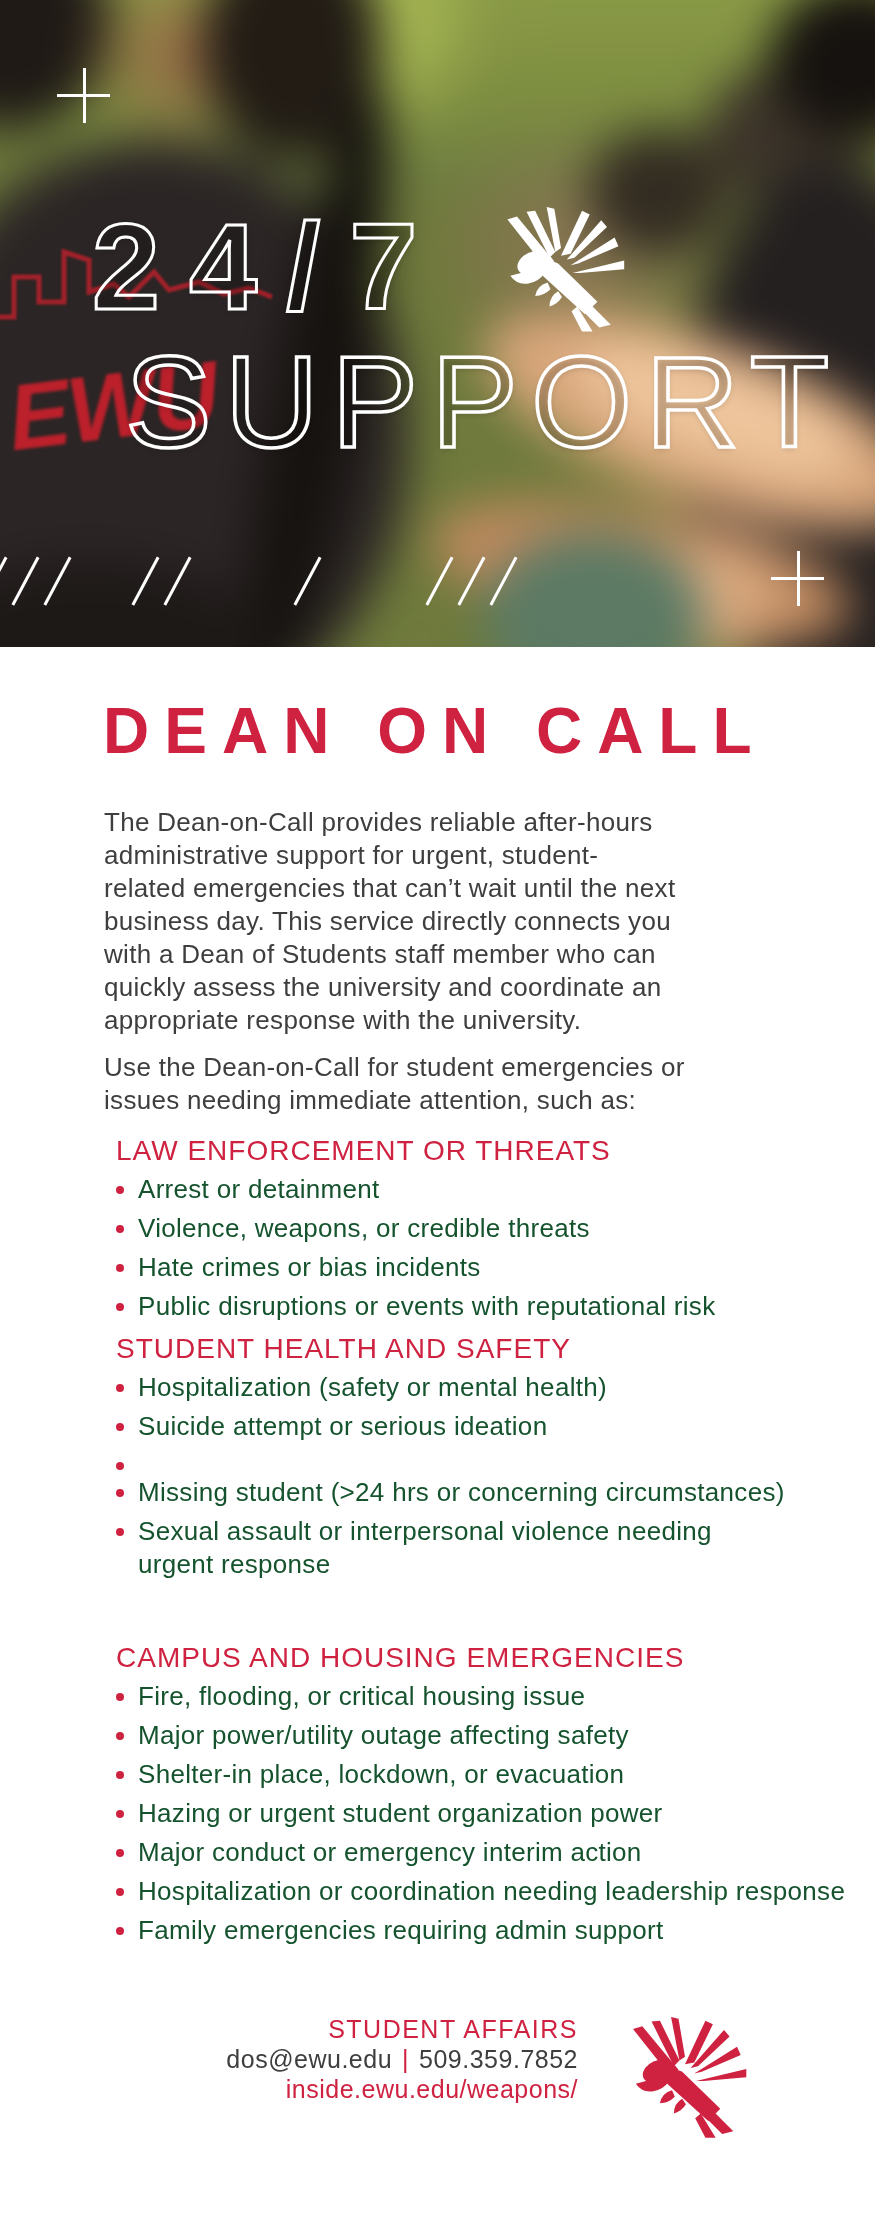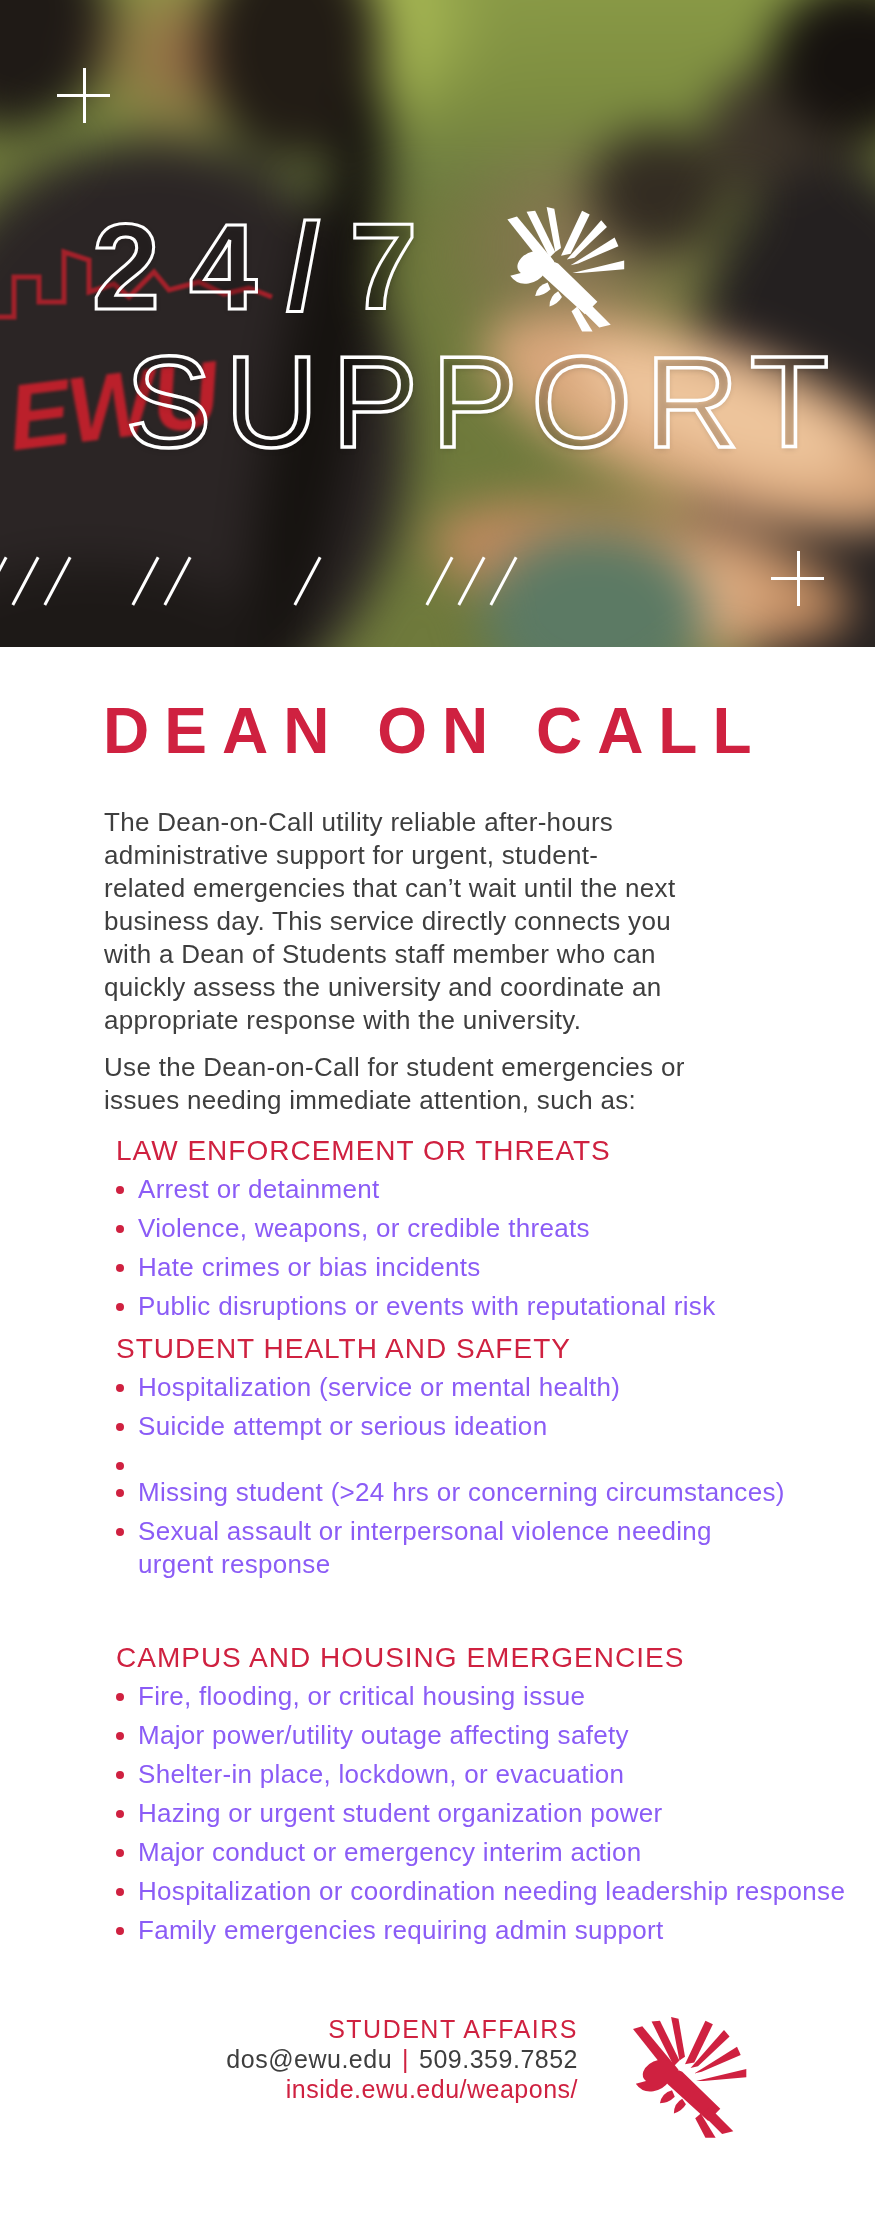--- a/index.html
+++ b/index.html
@@ -69,21 +69,21 @@
 
   .section{position:absolute;left:116px;}
   .s-law{top:1134px;}
   .s-health{top:1332px;}
   .s-campus{top:1641px;}
   .sec-h{font-size:28px;line-height:33px;font-weight:normal;letter-spacing:1px;
          color:#cf2140;margin:0 0 6px 0;white-space:nowrap;}
   ul.blist{list-style:none;margin:0;padding:0;}
   li.bullet{display:flex;align-items:flex-start;margin:0 0 6px 0;}
   li.bullet .dot{flex:0 0 auto;width:8px;height:8px;border-radius:50%;background:#cf2140;margin:13px 14px 0 0;}
-  li.bullet .bt{font-size:26px;line-height:33px;letter-spacing:.3px;color:#8b5cf6;}
+  li.bullet .bt{font-size:26px;line-height:33px;letter-spacing:.3px;color:#14532d;}
   li.bullet .bl{white-space:nowrap;}
 
   
   .footer-block{position:absolute;left:103px;top:2014px;width:475px;text-align:right;
                 font-size:25px;line-height:30px;letter-spacing:.5px;}
   .f-dept{color:#cf2140;letter-spacing:1.5px;}
   .f-contact{color:#3e3e3e;}
   .f-sep{color:#cf2140;margin:0 10px;}
   .f-url{color:#cf2140;}
   .f-link{text-decoration:none;color:inherit;}
@@ -164,21 +164,21 @@
     <div class="eagle eagle-hero">
       <svg viewBox="0 0 140 140" fill="currentColor">
           <use href="#ewu-eagle"></use>
         </svg>
     </div>
   </div>
 
   <div class="title">DEAN ON CALL</div>
 
   <div class="para p-intro">
-    <div class="pl">The Dean-on-Call utility reliable after-hours</div>
+    <div class="pl">The Dean-on-Call provides reliable after-hours</div>
     <div class="pl">administrative support for urgent, student-</div>
     <div class="pl">related emergencies that can’t wait until the next</div>
     <div class="pl">business day. This service directly connects you</div>
     <div class="pl">with a Dean of Students staff member who can</div>
     <div class="pl">quickly assess the university and coordinate an</div>
     <div class="pl">appropriate response with the university.</div>
   </div>
 
   <div class="para p-usage">
     <div class="pl">Use the Dean-on-Call for student emergencies or</div>
@@ -205,21 +205,21 @@
         <span class="bt"><span class="bl">Public disruptions or events with reputational risk</span></span>
         </li>
     </ul>
   </div>
 
   <div class="section s-health">
     <h2 class="sec-h">STUDENT HEALTH AND SAFETY</h2>
     <ul class="blist">
       <li class="bullet">
           <span class="dot"></span>
-        <span class="bt"><span class="bl">Hospitalization (service or mental health)</span></span>
+        <span class="bt"><span class="bl">Hospitalization (safety or mental health)</span></span>
         </li>
       <li class="bullet">
           <span class="dot"></span>
         <span class="bt"><span class="bl">Suicide attempt or serious ideation</span></span>
         </li>
       <li class="bullet">
           <span class="dot"></span>
         </li>
       <li class="bullet">
           <span class="dot"></span>

